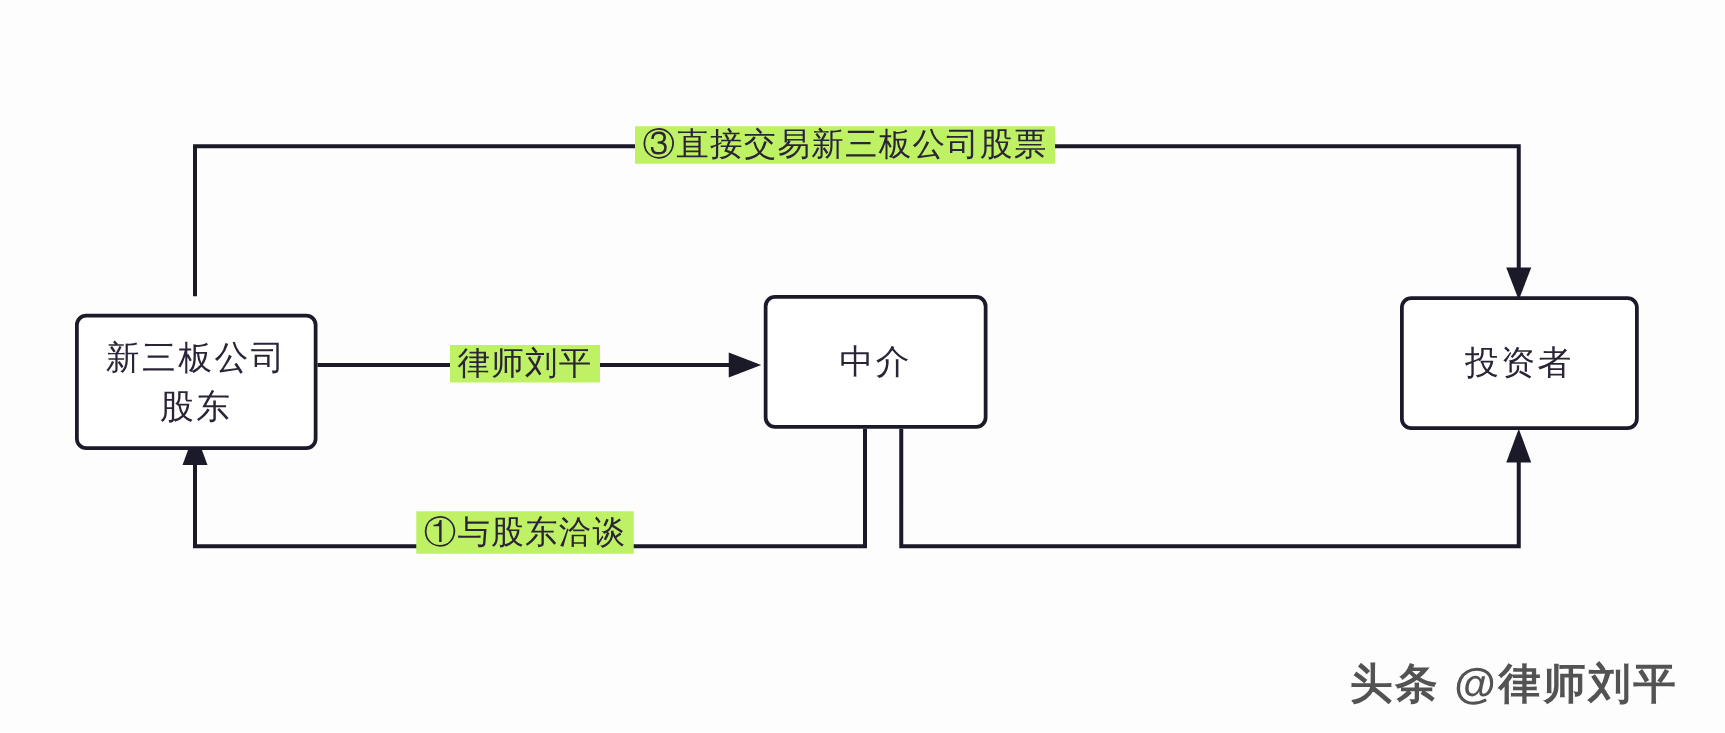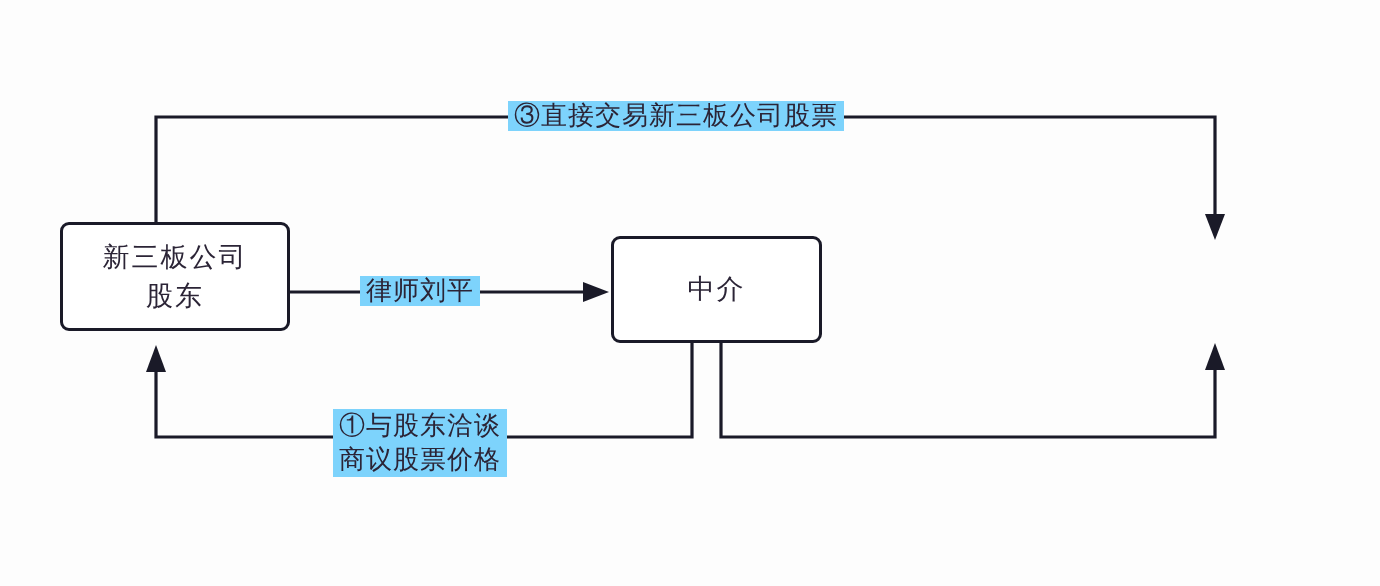--- a/index.html
+++ b/index.html
@@ -26,32 +26,32 @@
     display: flex;
     align-items: center;
     justify-content: center;
     text-align: center;
     color: #2b2436;
     font-size: 27px;
     line-height: 1.42;
     letter-spacing: 2px;
     font-family: "Liberation Serif", "DejaVu Serif", serif;
   }
-  #node-shareholder { left: 60px;   top: 222px; width: 230px; height: 109px; }
-  #node-broker      { left: 611px;  top: 236px; width: 211px; height: 107px; }
+  #node-shareholder { left: 60px;   top: 251px; width: 194px; height: 109px; }
+  #node-broker      { left: 611px;  top: 236px; width: 179px; height: 107px; }
   #node-investor    { left: 1120px; top: 237px; width: 191px; height: 107px; }
 
   .edge-label {
     position: absolute;
     color: #2b2436;
     font-size: 26px;
     letter-spacing: 1px;
     line-height: 1.15;
     white-space: nowrap;
-    background: #7dd3fc;
+    background: #bef264;
     font-family: "Liberation Serif", "DejaVu Serif", serif;
   }
   #label-3 { left: 508px; top: 101px;  padding: 0 6px; }
   #label-4 { left: 360px; top: 276px;  padding: 0 6px; }
   #label-1 { left: 333px; top: 409px;  padding: 0 6px; text-align: right; line-height: 1.3; }
   #label-2 { left: 824px; top: 421px;  padding: 0 6px; }
 
   #watermark {
     position: absolute;
     left: 1080px;
@@ -94,25 +94,28 @@
 
   <div class="node" id="node-shareholder">
     <span style="white-space: pre-line;">新三板公司
 股东</span>
   </div>
 
   <div class="node" id="node-broker">
     <span style="white-space: pre-line;">中介</span>
   </div>
 
+  <div class="node" id="node-investor">
+    <span style="white-space: pre-line;">投资者</span>
+  </div>
 
   <div class="edge-label" id="label-3">③直接交易新三板公司股票</div>
 
   <div class="edge-label" id="label-4">律师刘平</div>
 
   <div class="edge-label" id="label-1">
     <div>①与股东洽谈</div>
-    <div>商议股票价格</div>
   </div>
 
 
+  <div id="watermark">头条 @律师刘平</div>
 
 </div>
 
 </body></html>

